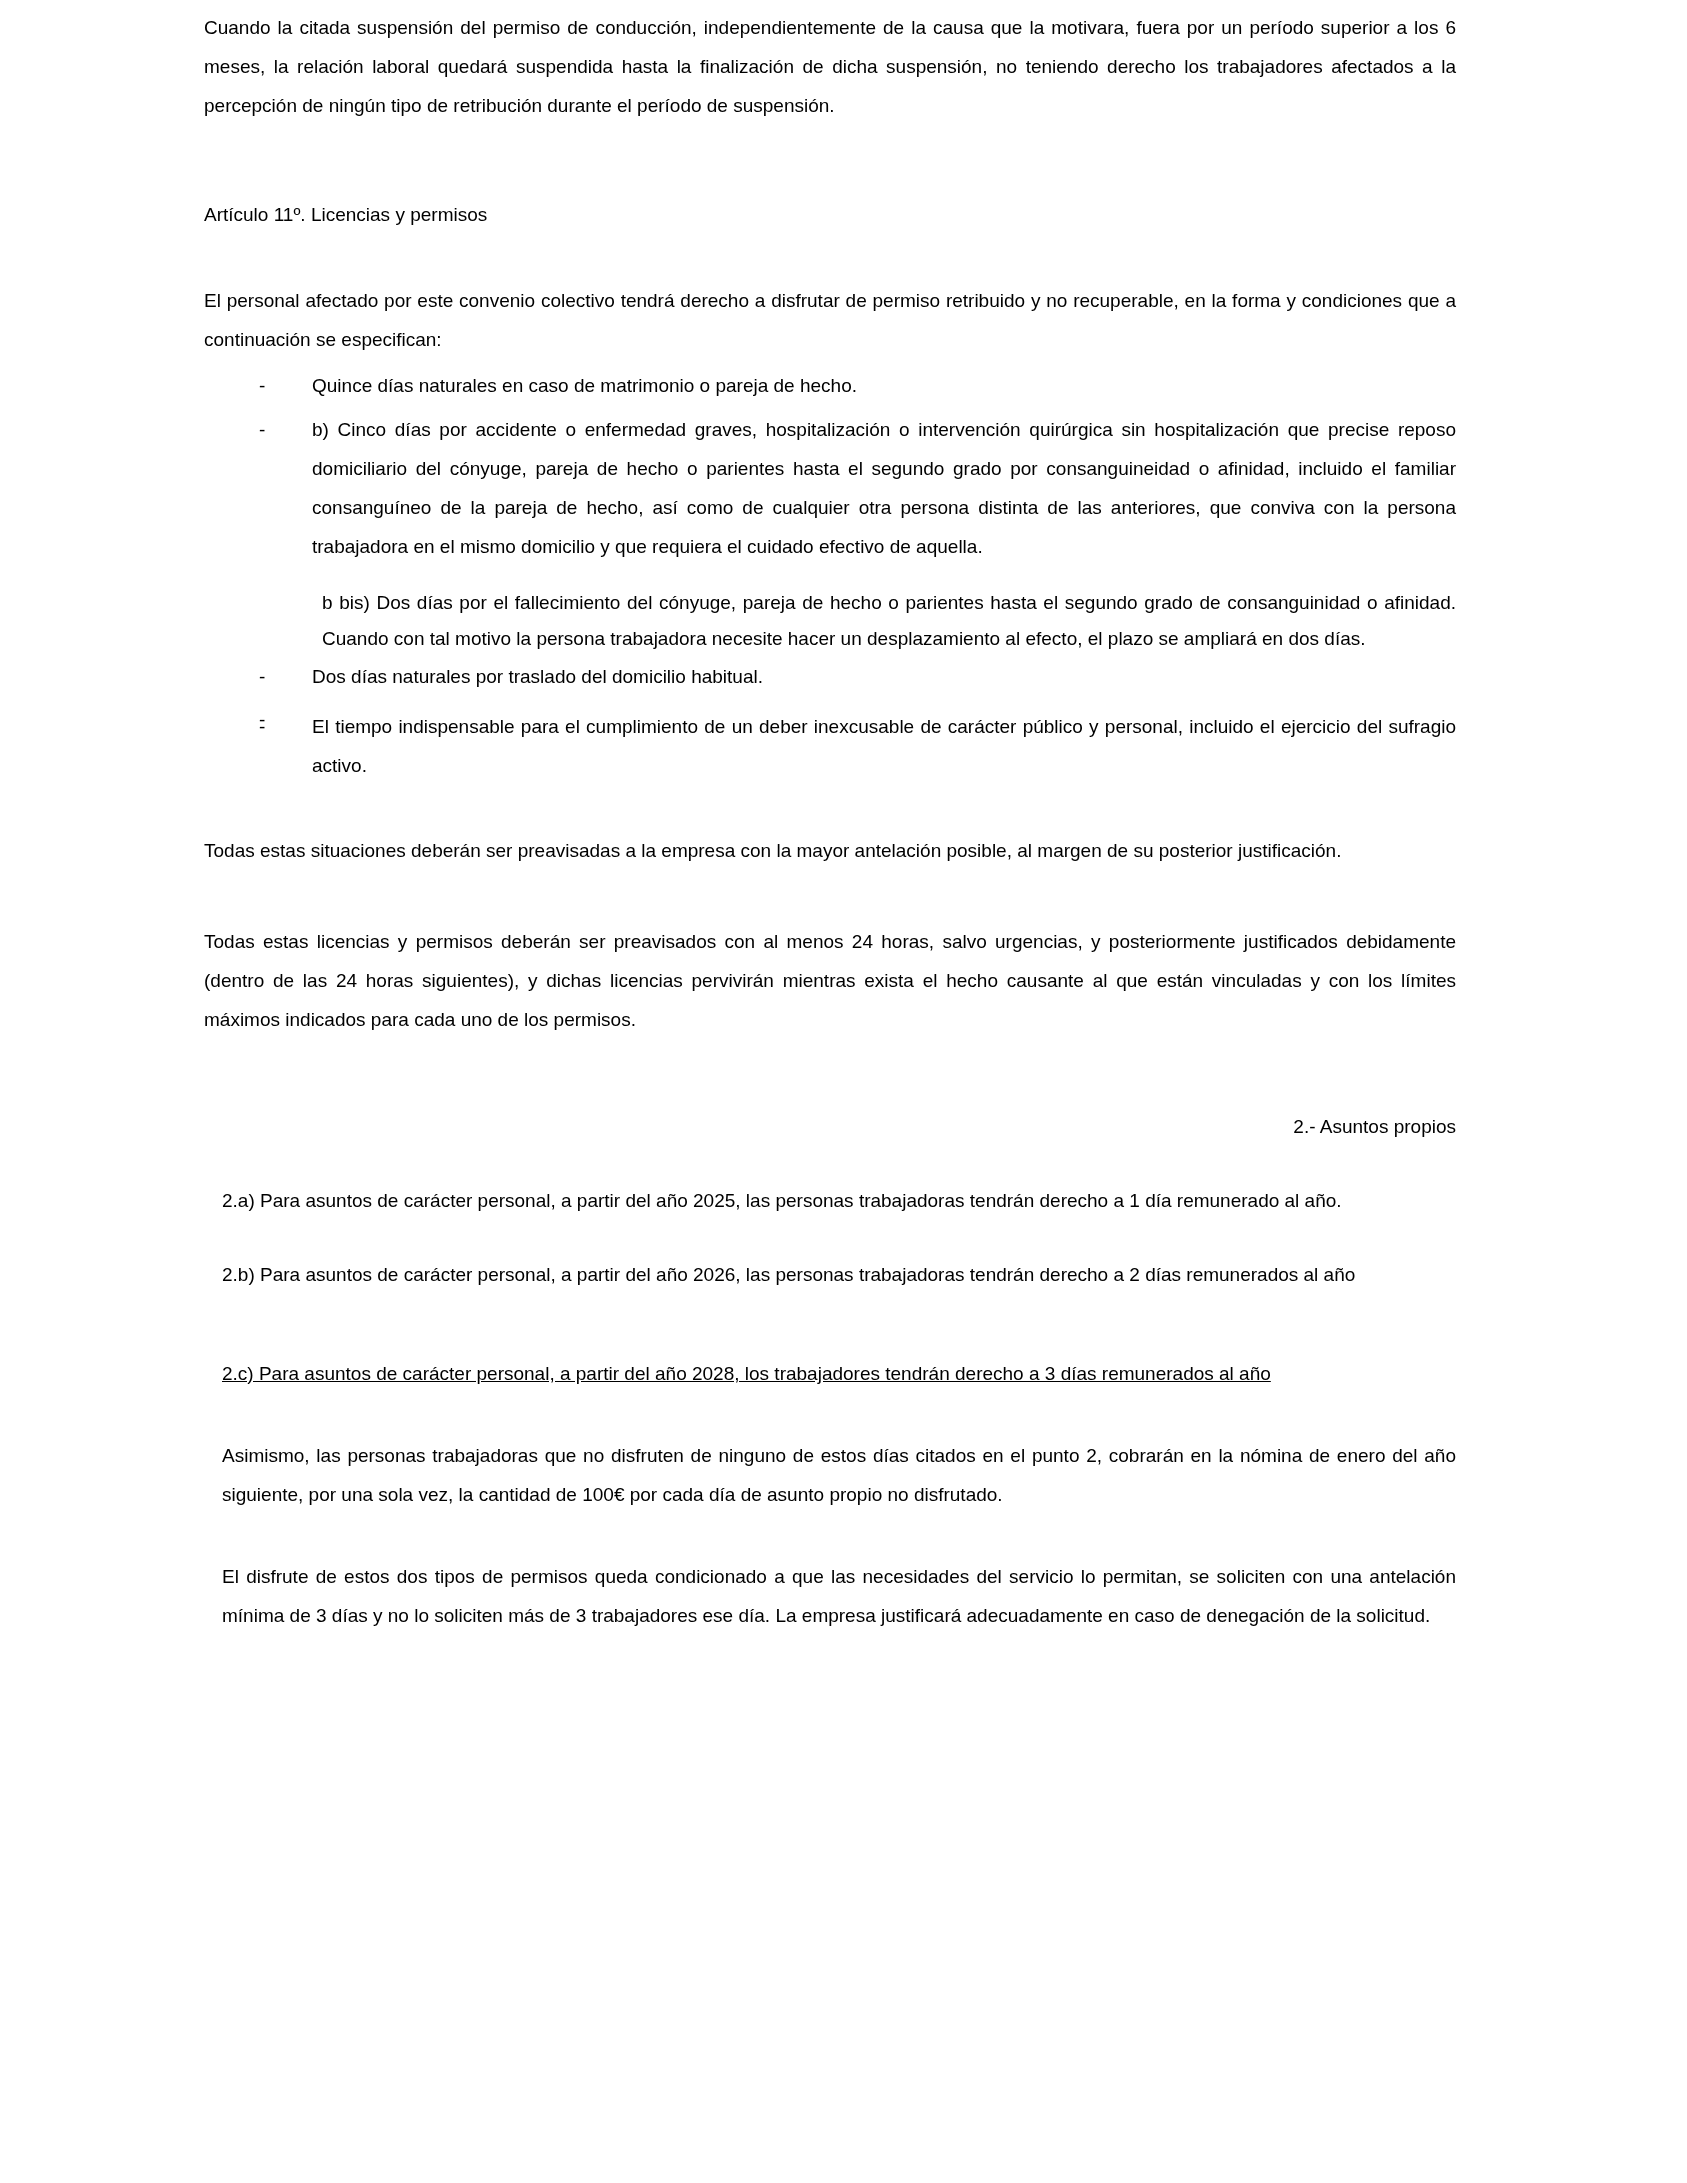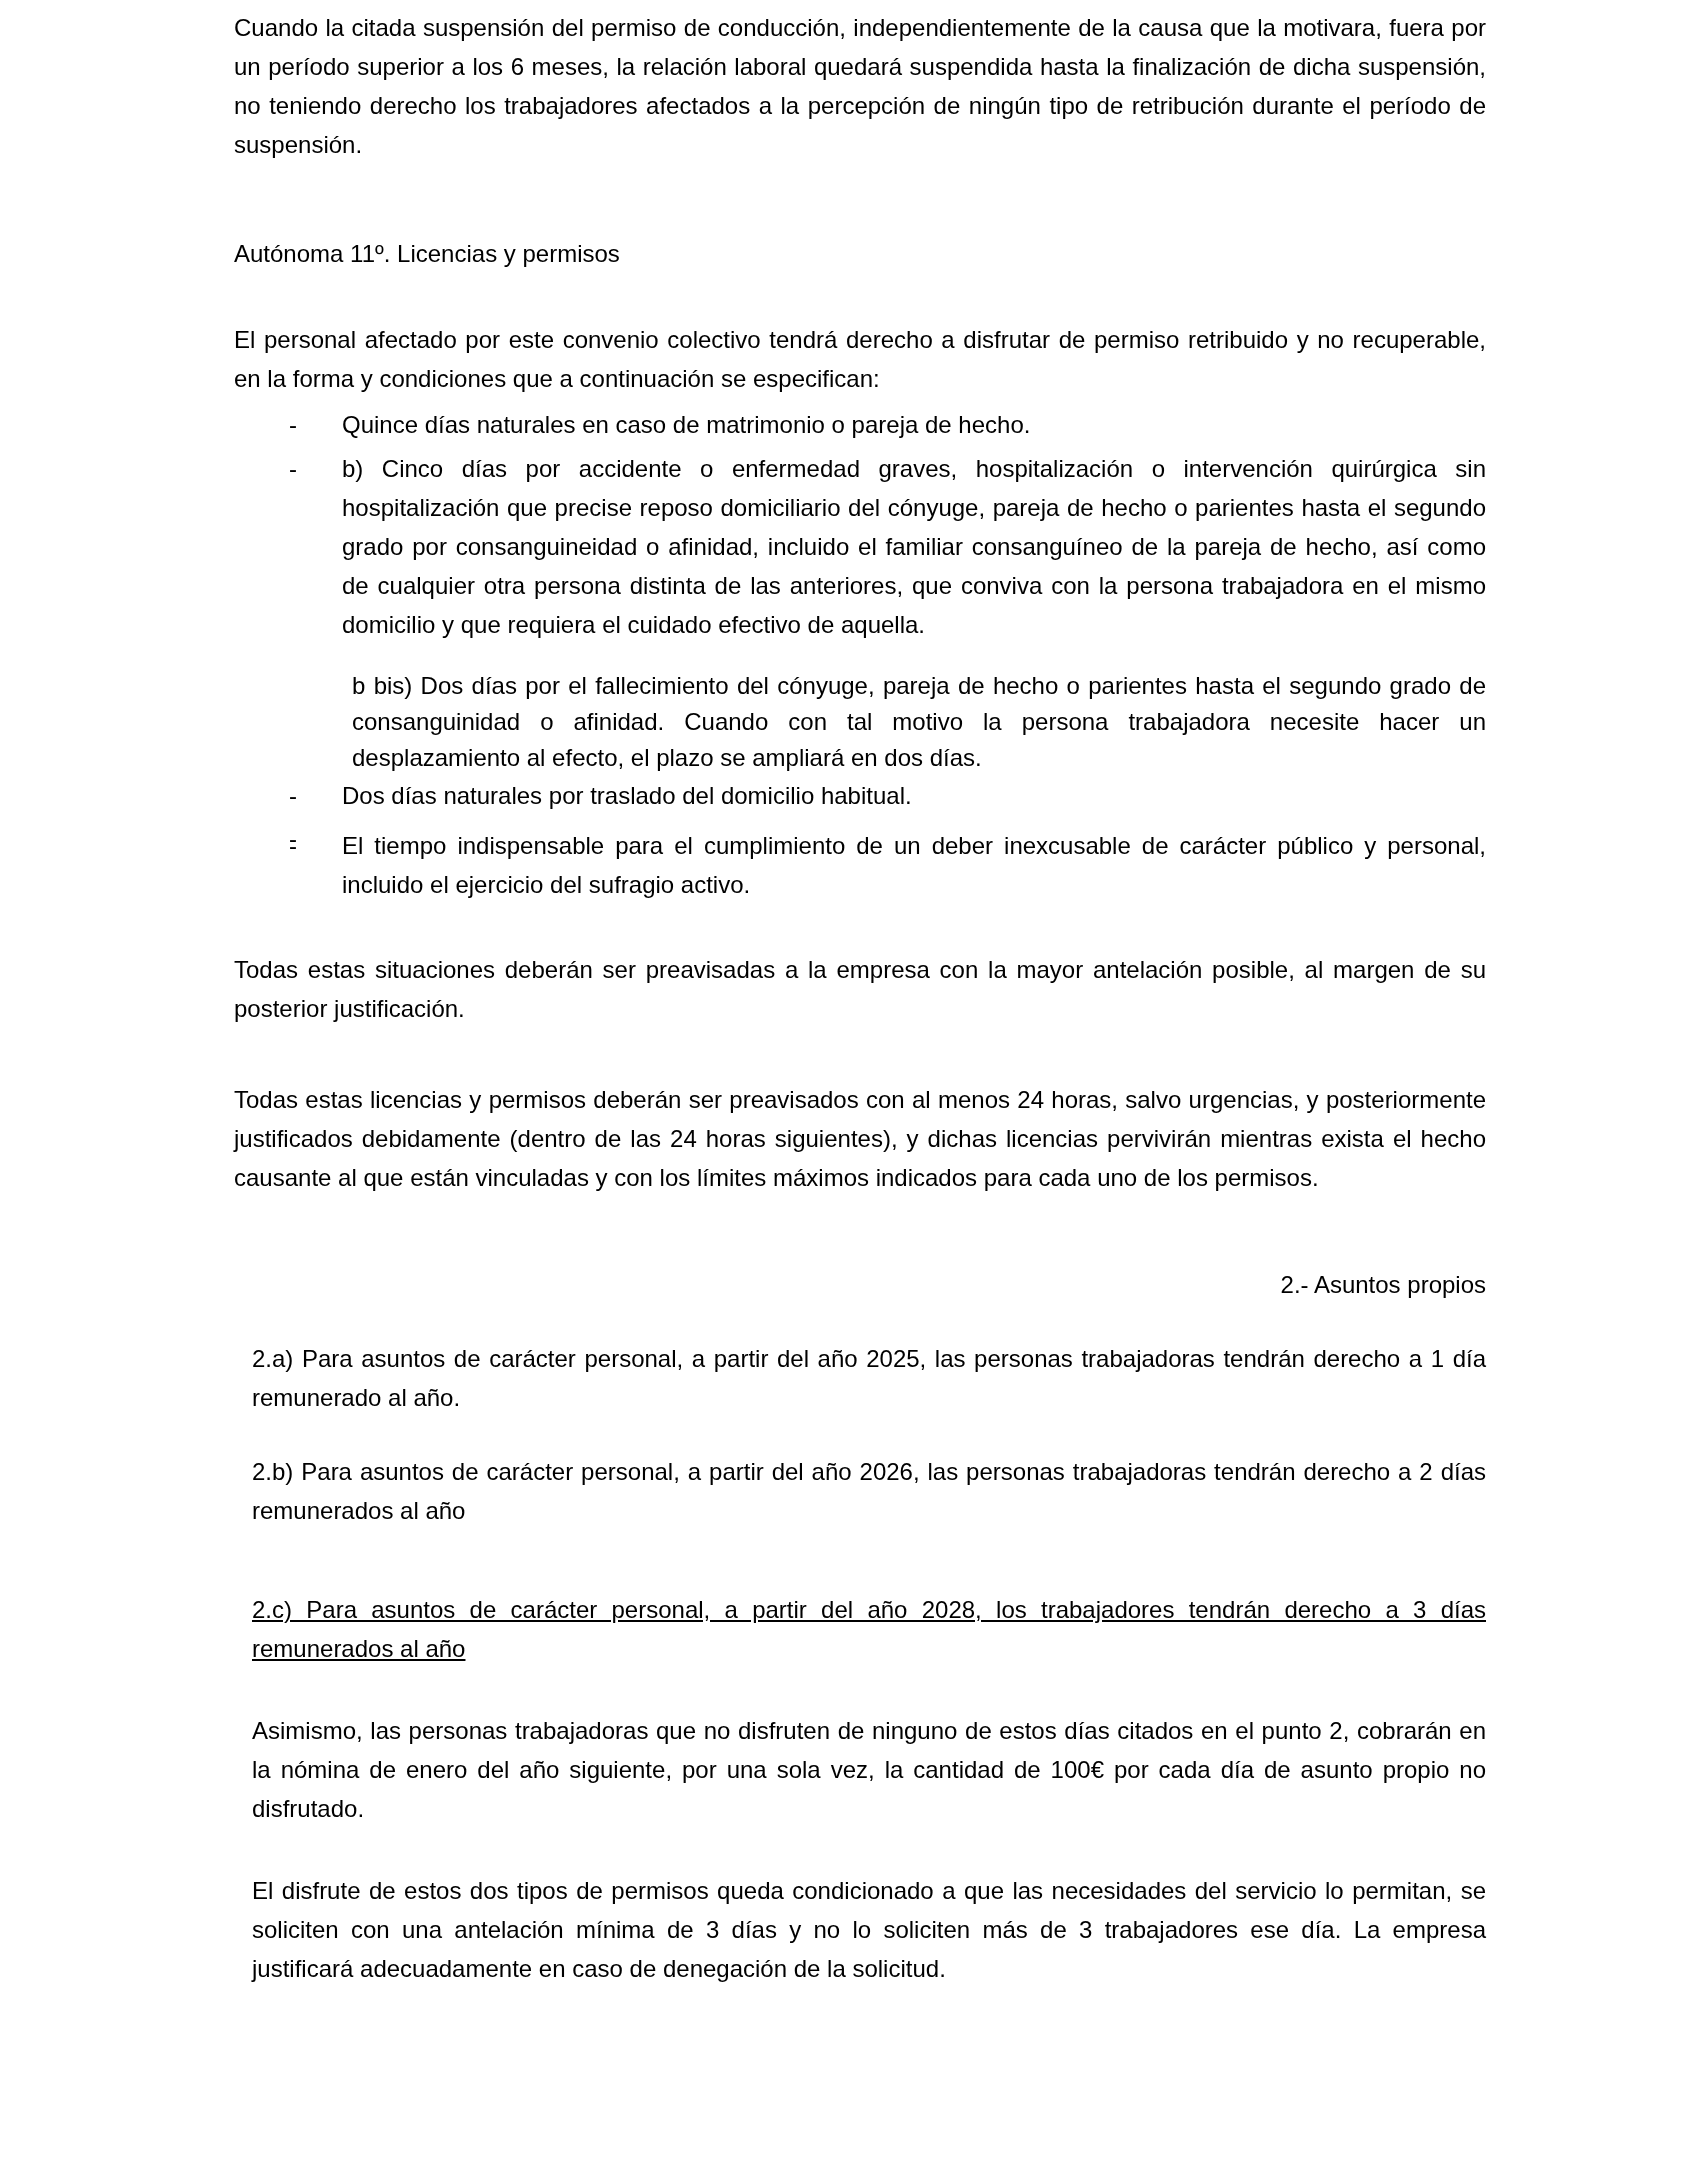--- a/index.html
+++ b/index.html
@@ -12,24 +12,24 @@
     position: relative;
     width: 1688px;
     height: 2183px;
     background: #ffffff;
     overflow: hidden;
     font-family: "Liberation Sans", "DejaVu Sans", sans-serif;
     color: #000000;
   }
   .content {
     position: absolute;
-    left: 234px;
+    left: 204px;
     top: 7.6px;
     width: 1252px;
-    font-size: 24px;
+    font-size: 19px;
     line-height: 39px;
     text-align: justify;
   }
   .para { margin: 0; text-align: justify; }
   .heading { margin: 0; text-align: left; }
 
   
   .b-suspension   { margin-bottom: 70px; }
   .b-heading      { margin-bottom: 47px; }
   .b-personal     { margin-bottom: 7.6px; }
@@ -70,21 +70,21 @@
   .b-disfrute  { margin-bottom: 0; }
 </style>
 </head>
 <body>
 
 <div class="page">
   <div class="content">
 
     <p class="para b-suspension">Cuando la citada suspensión del permiso de conducción, independientemente de la causa que la motivara, fuera por un período superior a los 6 meses, la relación laboral quedará suspendida hasta la finalización de dicha suspensión, no teniendo derecho los trabajadores afectados a la percepción de ningún tipo de retribución durante el período de suspensión.</p>
 
-    <p class="heading b-heading">Autónoma 11º. Licencias y permisos</p>
+    <p class="heading b-heading">Artículo 11º. Licencias y permisos</p>
 
     <p class="para b-personal">El personal afectado por este convenio colectivo tendrá derecho a disfrutar de permiso retribuido y no recuperable, en la forma y condiciones que a continuación se especifican:</p>
 
     <div class="li b-li-quince">
       <span class="marker">-</span>
       <span class="li-text">Quince días naturales en caso de matrimonio o pareja de hecho.</span>
     </div>
 
     <div class="li b-li-cinco">
       <span class="marker">-</span>

